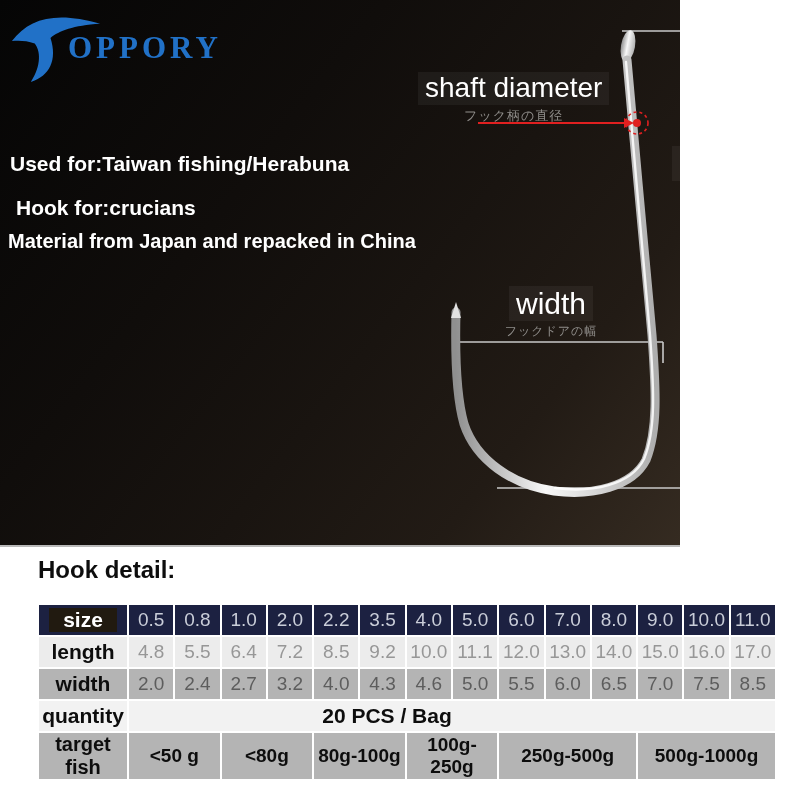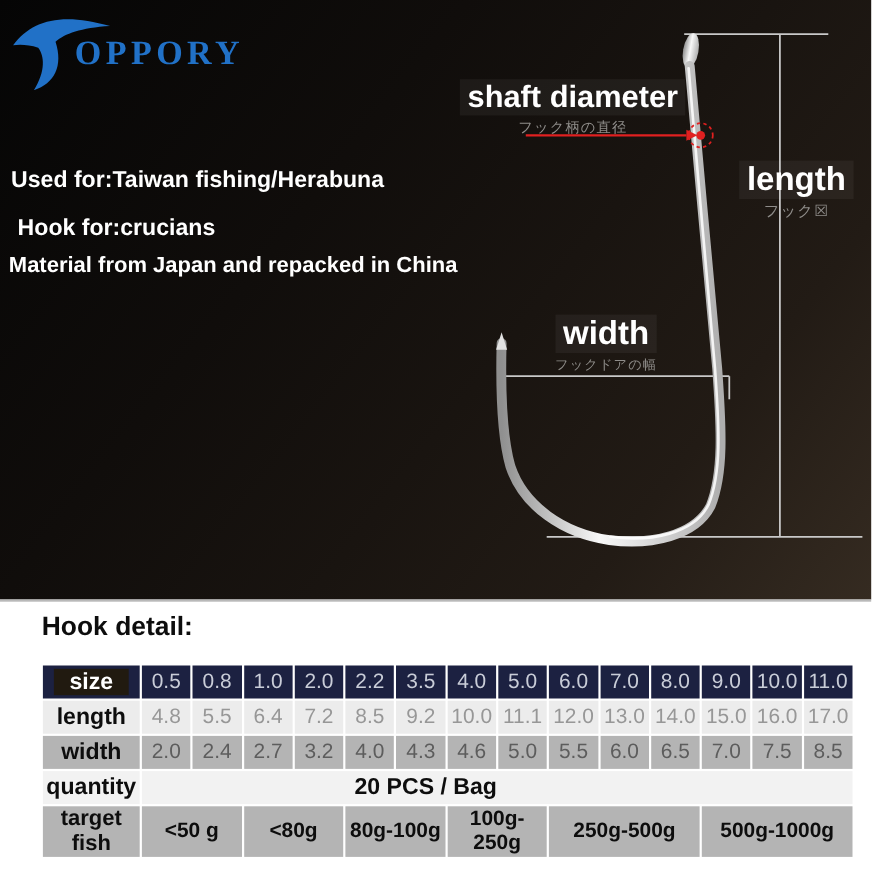--- a/index.html
+++ b/index.html
@@ -1,41 +1,41 @@
 <!DOCTYPE html>
 <html><head>
 <meta charset="utf-8">
 <style>
   html,body{margin:0;padding:0;}
   body{width:800px;height:800px;background:#ffffff;font-family:"Liberation Sans",sans-serif;-webkit-font-smoothing:antialiased;}
   .page{position:relative;width:800px;height:800px;overflow:hidden;background:#ffffff;}
 
   
-  .hero{position:relative;width:792px;height:545px;
+  .hero{position:relative;width:680px;height:545px;
         background:linear-gradient(128deg,#050505 0%,#100d0b 35%,#191410 58%,#221b15 78%,#352b21 100%);
         border-bottom:2px solid #b9b9b9;overflow:hidden;}
   .hero-art{position:absolute;left:0;top:0;width:800px;height:545px;}
 
   
   .logo{position:absolute;left:6px;top:4px;width:220px;height:80px;}
   .logo-swoosh{position:absolute;left:2px;top:4px;}
   .logo-text{position:absolute;left:62px;top:26px;font-family:"Liberation Serif",serif;font-weight:600;
              font-size:31px;letter-spacing:4px;color:#2171c7;}
 
   
   .spec{position:absolute;color:#ffffff;font-weight:bold;white-space:nowrap;}
   .spec-name{left:10px;top:88px;font-size:33px;}
   .spec-name .val{font-size:22px;}
   .spec-used{left:10px;top:152px;font-size:21px;}
   .spec-hook{left:16px;top:196px;font-size:21px;}
   .spec-material{left:8px;top:230px;font-size:20px;}
 
   
   .ann{position:absolute;text-align:center;}
-  .ann .en{display:inline-block;color:#ffffff;font-weight:bold;background:rgba(255,255,255,0.05);
+  .ann .en{display:inline-block;color:#ffffff;font-weight:normal;background:rgba(255,255,255,0.05);
            padding:1px 7px;line-height:1.1;}
   .ann .jp{display:block;color:#8f8d8a;font-size:13px;margin-top:2px;letter-spacing:1px;}
   .ann-shaft{left:418px;top:72px;}
   .ann-shaft .en{font-size:28px;}
   .ann-length{left:672px;top:146px;}
   .ann-length .en{font-size:30px;}
   .ann-length .jp{font-size:14px;}
   .ann-width{left:496px;top:286px;width:110px;}
   .ann-width .en{font-size:30px;}
   .ann-width .jp{font-size:12px;white-space:nowrap;}

